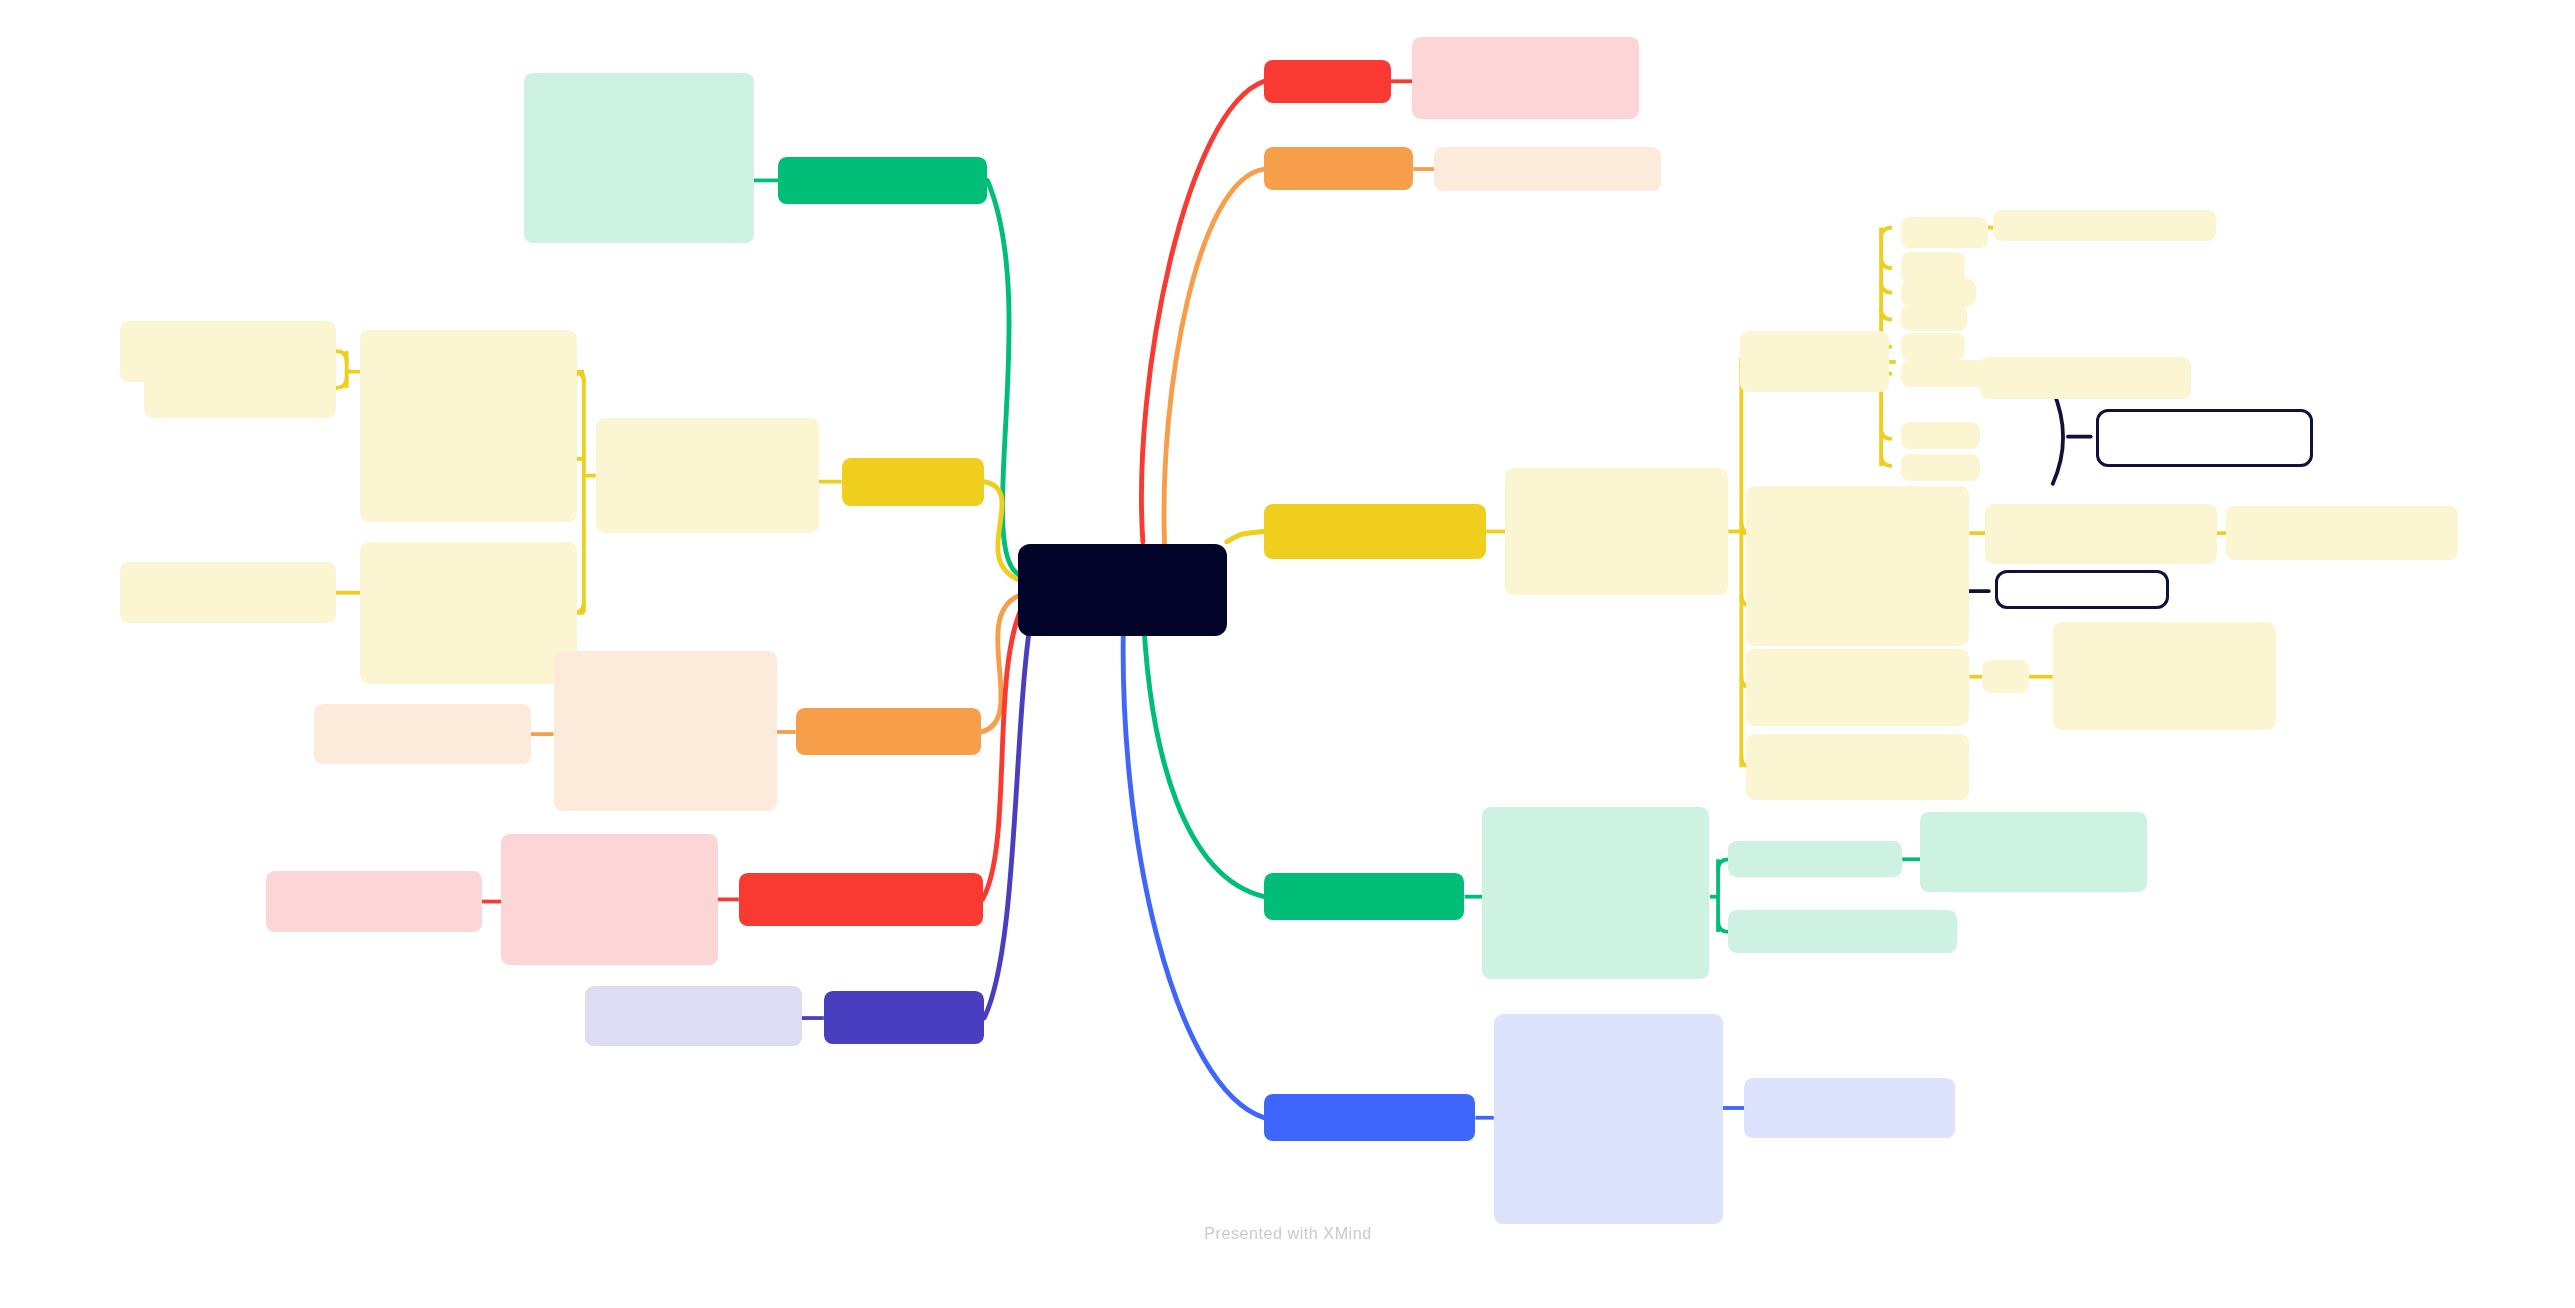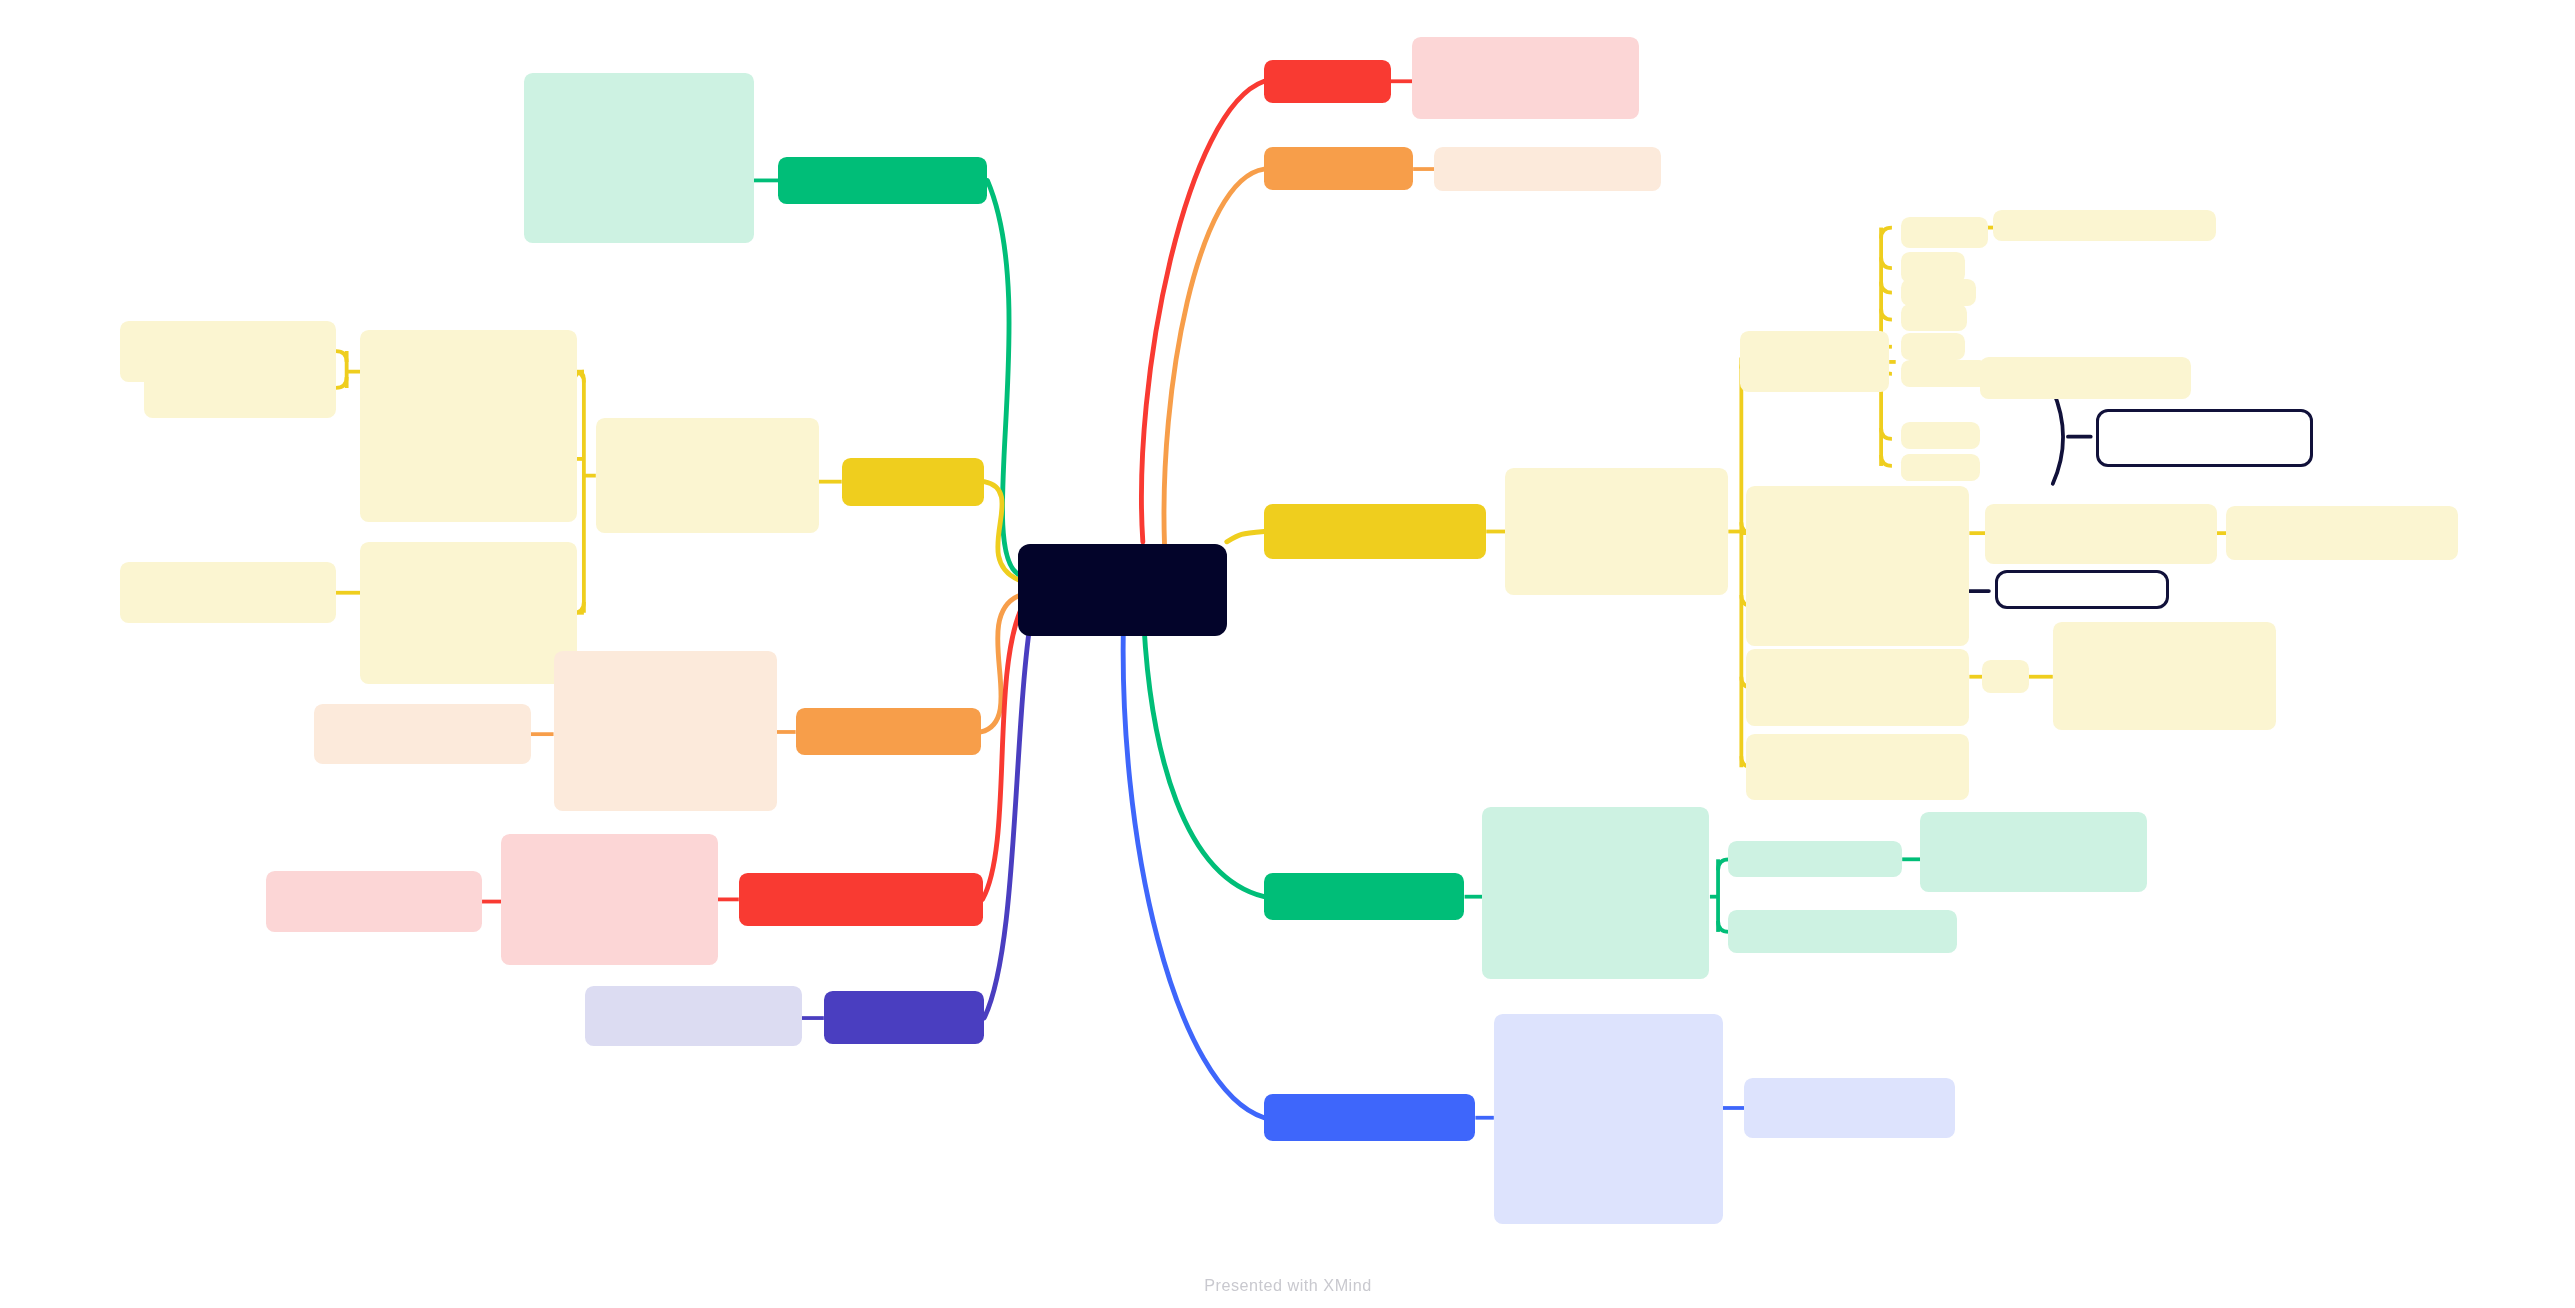--- a/index.html
+++ b/index.html
@@ -195,15 +195,15 @@
       <div class="node" style="left: 1264px; top: 873px; width: 200px; height: 47px; background: rgb(0, 190, 120);"></div>
       <div class="node" style="left: 1482px; top: 807px; width: 227px; height: 172px; background: rgb(205, 242, 226);"></div>
       <div class="node" style="left: 1728px; top: 841px; width: 174px; height: 36px; background: rgb(205, 242, 226);"></div>
       <div class="node" style="left: 1920px; top: 812px; width: 227px; height: 80px; background: rgb(205, 242, 226);"></div>
       <div class="node" style="left: 1728px; top: 910px; width: 229px; height: 43px; background: rgb(205, 242, 226);"></div>
       <div class="node" style="left: 1264px; top: 1094px; width: 211px; height: 47px; background: rgb(62, 102, 251);"></div>
       <div class="node" style="left: 1494px; top: 1014px; width: 229px; height: 210px; background: rgb(221, 227, 253);"></div>
       <div class="node" style="left: 1744px; top: 1078px; width: 211px; height: 60px; background: rgb(221, 227, 253);"></div>
     </div>
 
-  <div class="footer" style="top:1276px;">Presented with XMind</div>
+  <div class="footer" style="top:1224px;">Presented with XMind</div>
 </div>
 
 
 </body></html>

